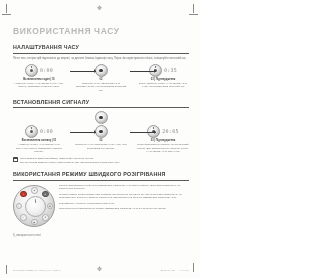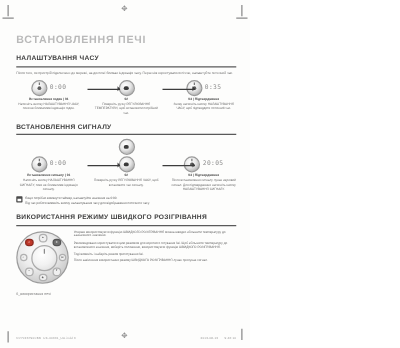--- a/index.html
+++ b/index.html
@@ -137,21 +137,21 @@
   <div class="crop h" style="left:2px;top:14px;"></div>
   <div class="crop v" style="left:193px;top:4px;"></div>
   <div class="crop h" style="left:189px;top:14px;"></div>
   <div class="crop v" style="left:6px;top:265px;"></div>
   <div class="crop v" style="left:193px;top:263px;"></div>
   <div class="regmark" style="left:97px;top:5px;">✥</div>
   <div class="regmark" style="left:97px;top:266px;">✥</div>
 
   <div class="content">
 
-    <h1 class="doc-title">ВСТАНОВЛЕННЯ ПЕЧІ</h1>
+    <h1 class="doc-title">ВИКОРИСТАННЯ ЧАСУ</h1>
 
     <h2 class="sec-head">НАЛАШТУВАННЯ ЧАСУ</h2>
     <div class="rule"></div>
     <p class="intro">Після того, як пристрій підключено до мережі, на дисплеї блимає індикація часу. Перш ніж користуватися піччю, налаштуйте поточний час.</p>
 
     <div class="steps">
 
       <div class="step">
         <div class="knobline">
           <span class="knob">

